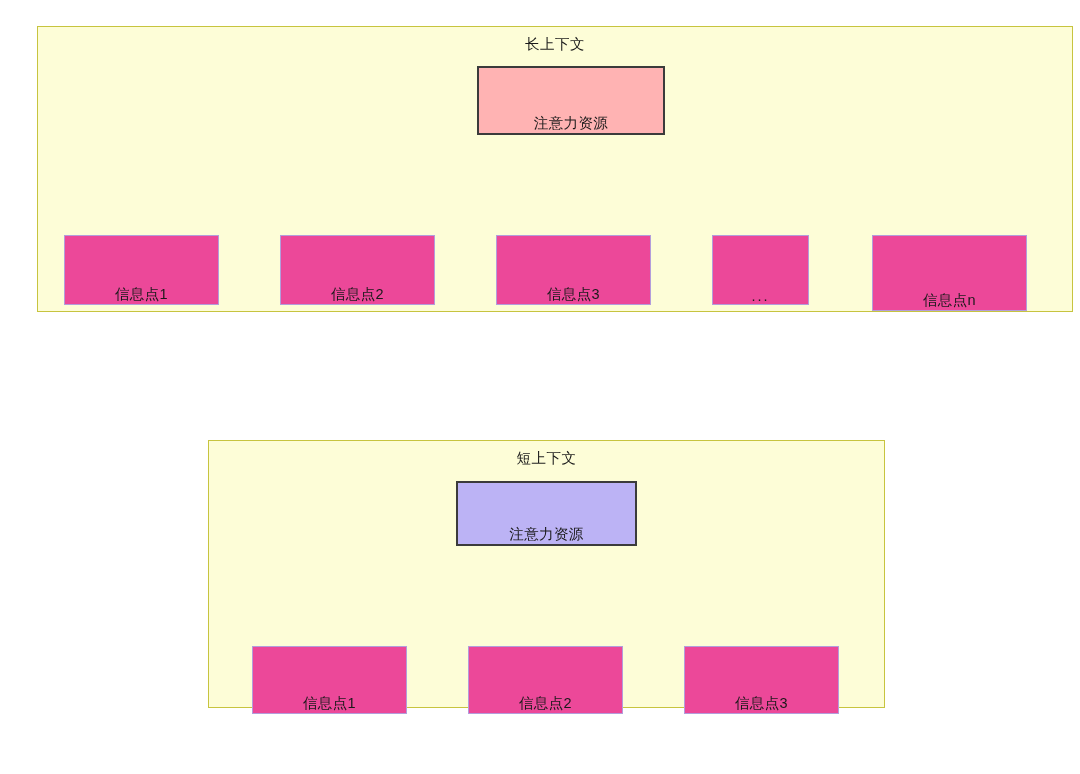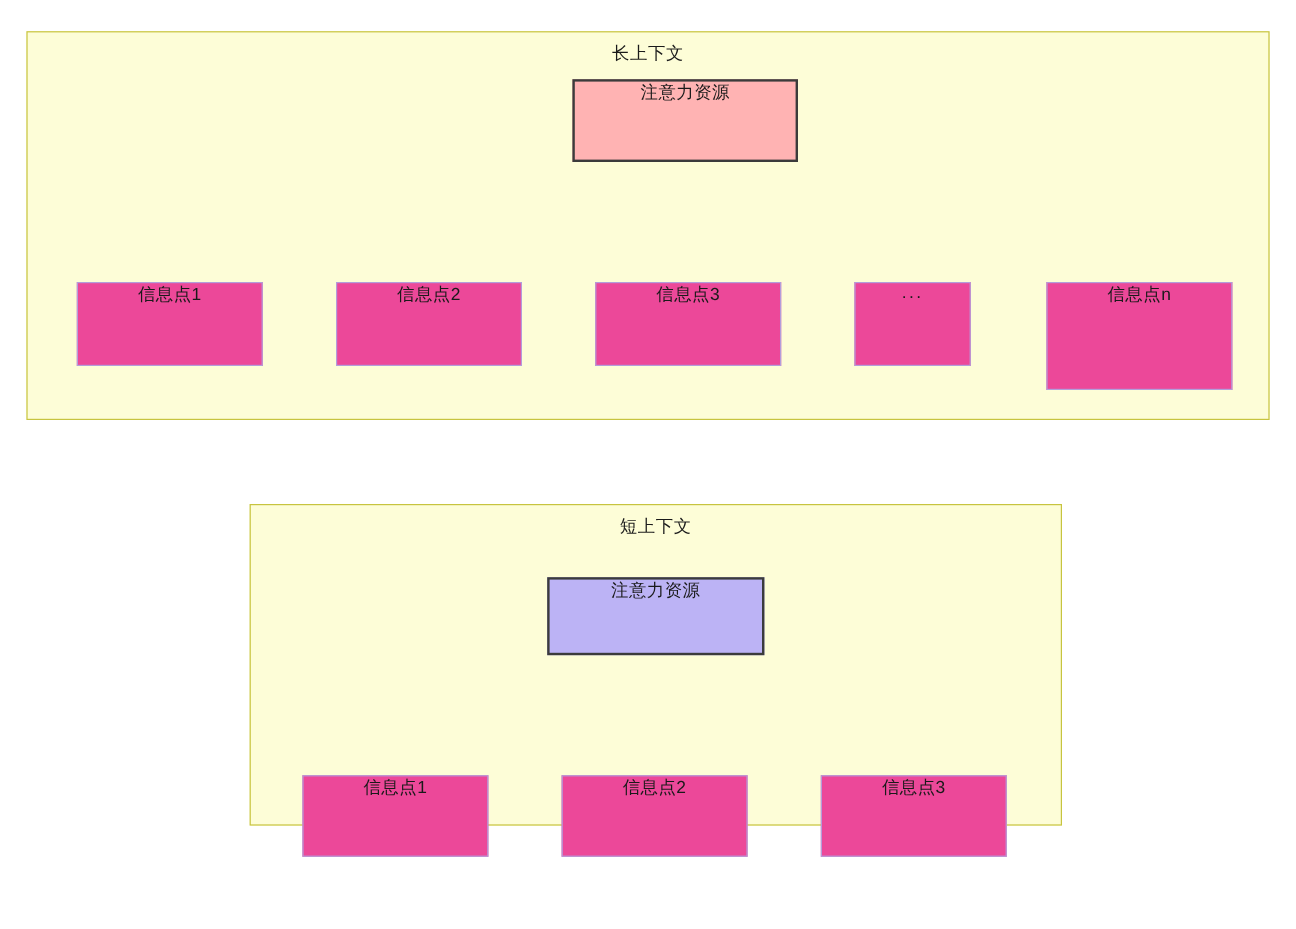--- a/index.html
+++ b/index.html
@@ -24,28 +24,28 @@
   }
 
   
   .group {
     position: absolute;
     background: #fdfdd7;
     border: 1.6px solid #c7c43f;
     box-sizing: border-box;
   }
   #group-long {
-    left: 22px;
+    left: 37px;
     top: 26px;
     width: 1036px;
-    height: 324px;
+    height: 286px;
   }
   #group-short {
     left: 208px;
-    top: 420px;
+    top: 440px;
     width: 677px;
     height: 268px;
     padding-left: 48px;
   }
   .group-title {
     position: absolute;
     left: 0;
     right: 0;
     text-align: center;
     font-size: 14.5px;
@@ -54,21 +54,21 @@
     white-space: nowrap;
   }
   #group-long .group-title  { top: 8px; }
   #group-short .group-title { top: 8px; }
 
   
   .node {
     position: absolute;
     box-sizing: border-box;
     display: flex;
-    align-items: flex-start;
+    align-items: flex-end;
     justify-content: center;
     font-size: 14.5px;
     color: #1a1a1a;
     letter-spacing: 0.4px;
     white-space: nowrap;
   }
   .node-attention-long {
     background: #ffb3b3;
     border: 2.4px solid #3b3b3b;
   }
@@ -80,21 +80,21 @@
     background: #ec4899;
     border: 1.8px solid #b39ddb;
   }
 
   
   #n-long-attention { left: 477px; top: 66px;  width: 188px; height: 69px; }
   #n-long-i1 { left: 64px;  top: 235px; width: 155px; height: 70px; }
   #n-long-i2 { left: 280px; top: 235px; width: 155px; height: 70px; }
   #n-long-i3 { left: 496px; top: 235px; width: 155px; height: 70px; }
   #n-long-i4 { left: 712px; top: 235px; width: 97px;  height: 70px; }
-  #n-long-i5 { left: 872px; top: 235px; width: 155px; height: 90px; }
+  #n-long-i5 { left: 872px; top: 235px; width: 155px; height: 76px; }
 
   
   #n-short-attention { left: 456px; top: 481px; width: 181px; height: 65px; }
   #n-short-i1 { left: 252px; top: 646px; width: 155px; height: 68px; }
   #n-short-i2 { left: 468px; top: 646px; width: 155px; height: 68px; }
   #n-short-i3 { left: 684px; top: 646px; width: 155px; height: 68px; }
 
   .ellipsis-label {
     font-size: 14.5px;
     letter-spacing: 2px;

